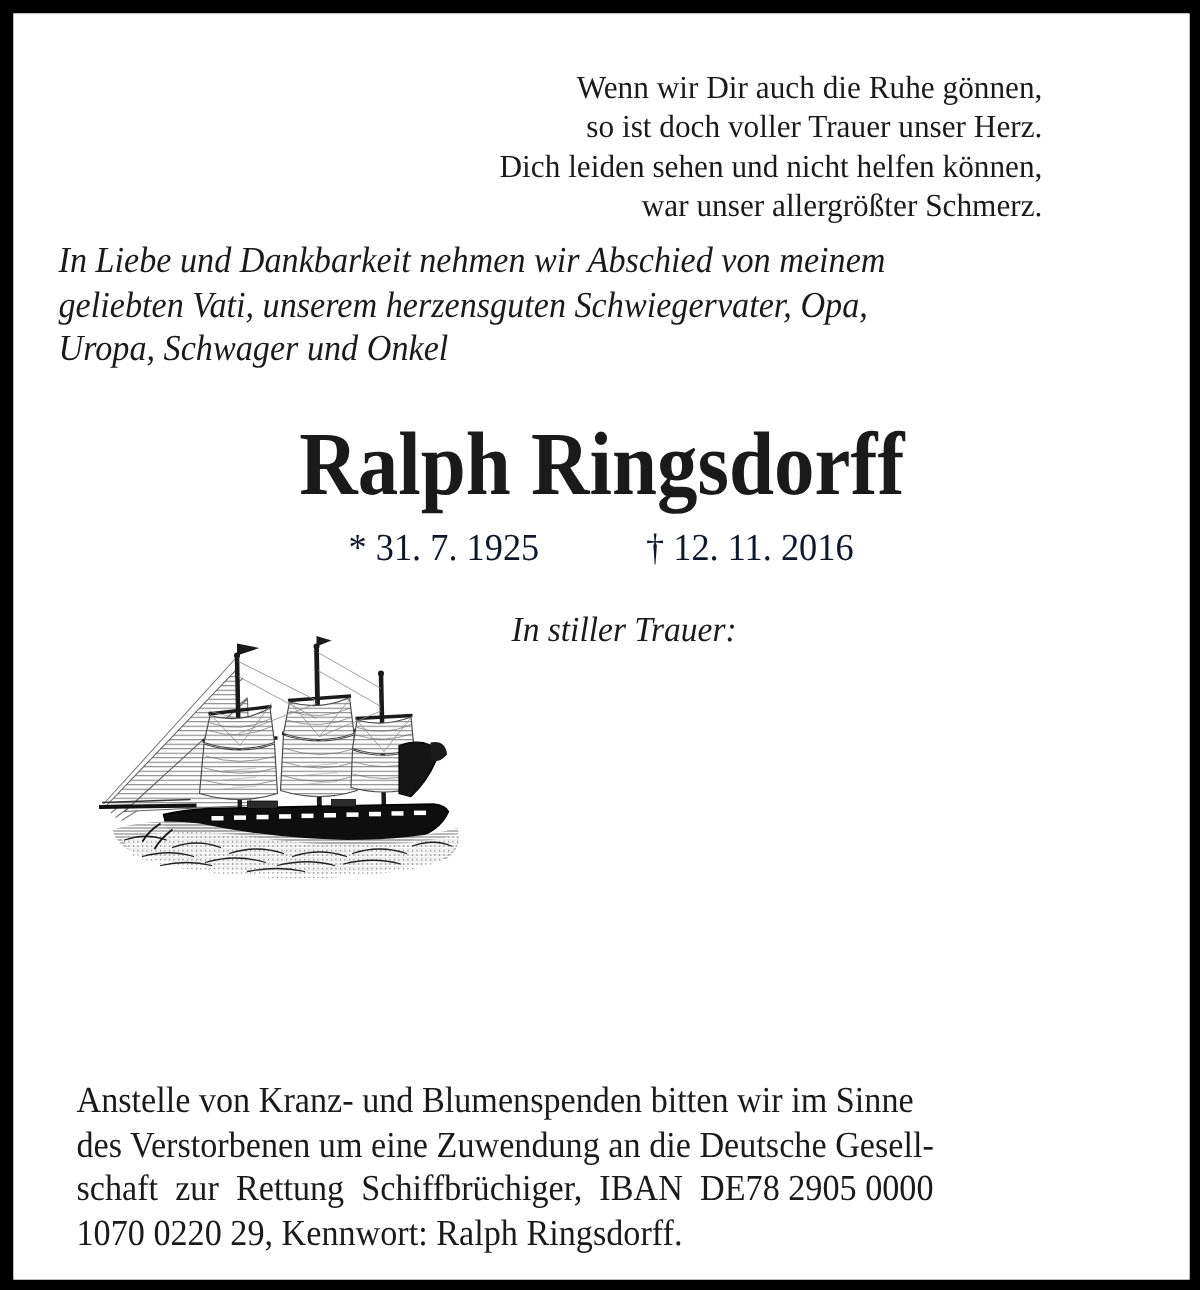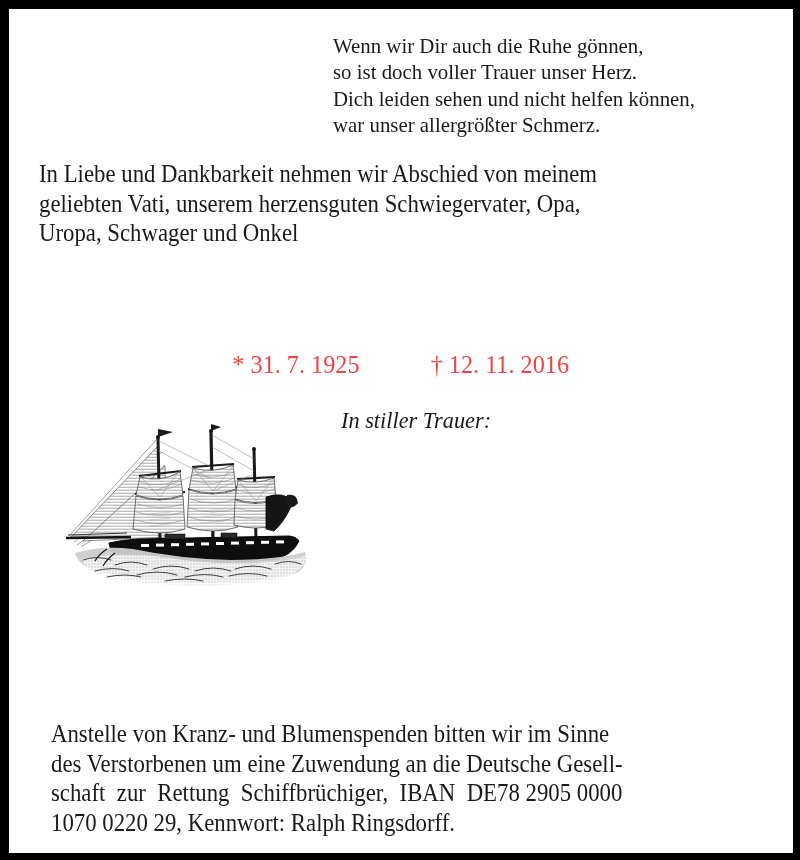--- a/index.html
+++ b/index.html
@@ -30,37 +30,39 @@
     position: relative;
     width: 100%;
     height: 100%;
     background: #ffffff;
   }
 
   
   #verse-block {
     position: absolute;
     left: 324px;
-    top: 24px;
+    top: 36px;
+    text-align: right;
   }
   #verse-block .verse-line {
     font-size: 21.5px;
     line-height: 26.4px;
     color: #1a1a1a;
     white-space: pre;
     transform: scaleX(0.97);
     transform-origin: left center;
   }
 
   
   #intro-block {
     position: absolute;
     left: 30px;
     top: 150px;
     width: 752px;
+    font-style: italic;
   }
   #intro-block .intro-line {
     font-size: 24.5px;
     line-height: 29.5px;
     color: #1a1a1a;
     white-space: pre;
     transform: scaleX(0.93);
     transform-origin: left center;
   }
 
@@ -85,21 +87,21 @@
 
   
   #dates-row {
     position: absolute;
     left: 0;
     right: 0;
     top: 341px;
     text-align: center;
     font-size: 25.5px;
     line-height: 30px;
-    color: #ef4444;
+    color: #0f172a;
   }
   #dates-row .date-item {
     display: inline-block;
     white-space: pre;
     transform: scaleX(0.95);
     transform-origin: center center;
   }
   #dates-row .gap {
     display: inline-block;
     width: 64px;
@@ -189,20 +191,21 @@
       <div class="verse-line">Dich leiden sehen und nicht helfen können,</div>
       <div class="verse-line">war unser allergrößter Schmerz.</div>
     </div>
 
     <div id="intro-block">
       <div class="intro-line">In Liebe und Dankbarkeit nehmen wir Abschied von meinem</div>
       <div class="intro-line">geliebten Vati, unserem herzensguten Schwiegervater, Opa,</div>
       <div class="intro-line">Uropa, Schwager und Onkel</div>
     </div>
 
+    <div id="name-heading"><span class="nm">Ralph Ringsdorff</span></div>
 
     <div id="dates-row"><span class="date-item">* 31. 7. 1925</span><span class="gap"></span><span class="date-item">† 12. 11. 2016</span></div>
 
     <div id="mourners-block">
       <div id="mourners-heading">In stiller Trauer:</div>
     </div>
 
     <div id="ship-illustration">
       <svg viewBox="0 0 252 175" xmlns="http://www.w3.org/2000/svg" aria-hidden="true">
         <defs>

